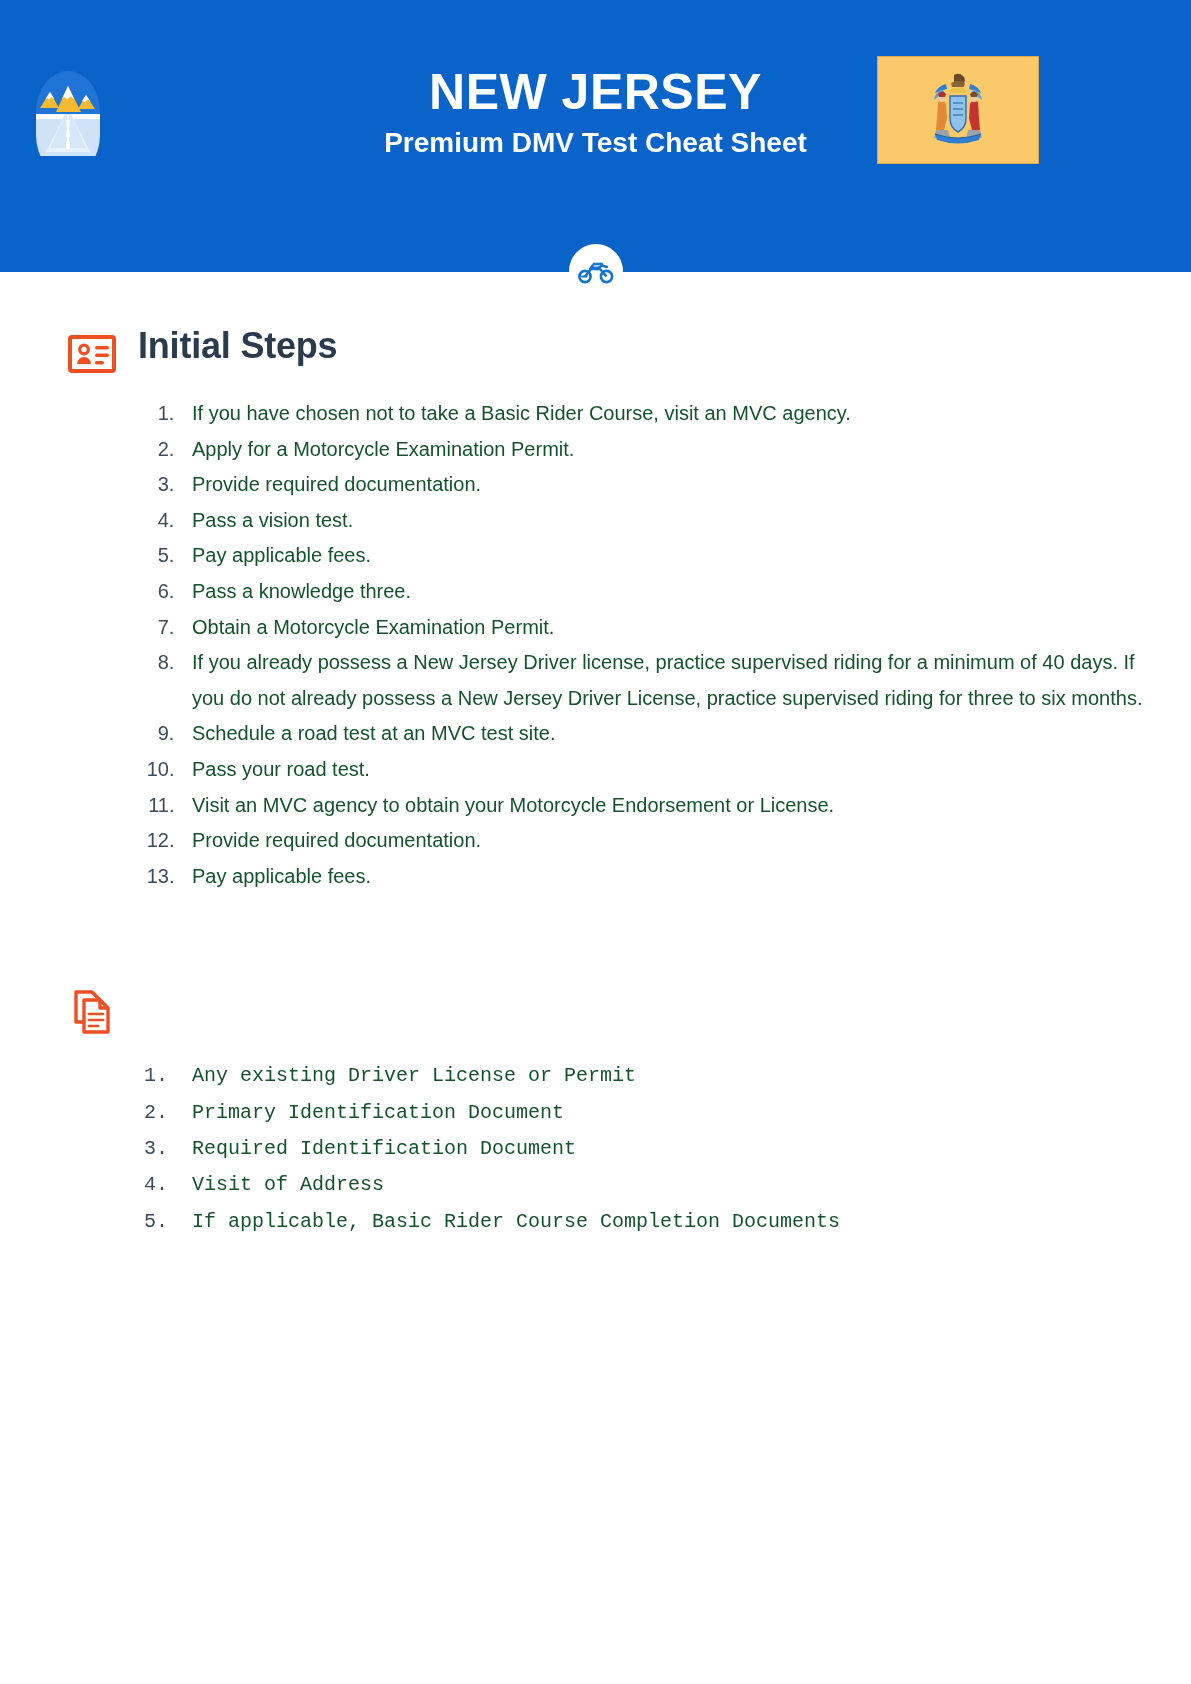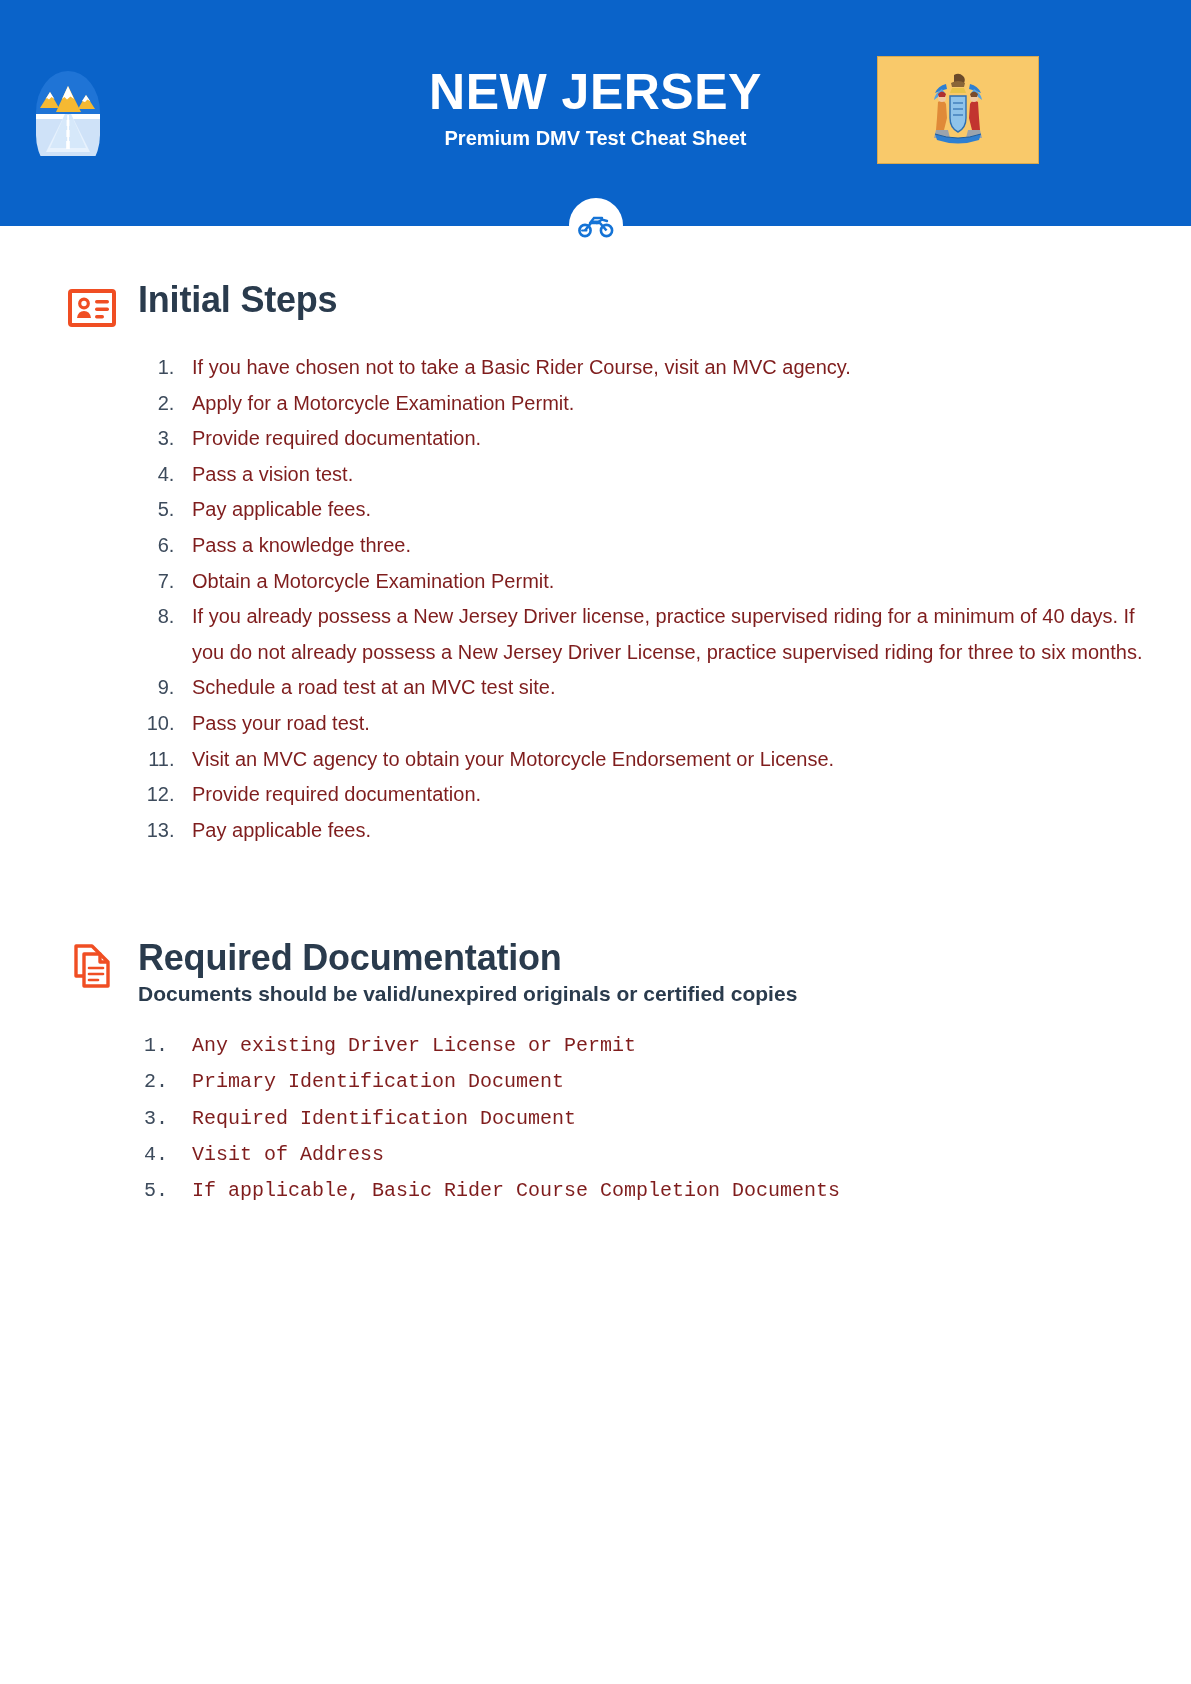--- a/index.html
+++ b/index.html
@@ -16,21 +16,21 @@
     width: 1191px;
     height: 1684px;
     background: #ffffff;
     overflow: hidden;
   }
 
   
   .header {
     position: relative;
     width: 1191px;
-    height: 226px;
+    height: 272px;
     background: #0a63c9;
   }
 
   .logo-wrap {
     position: absolute;
     left: 32px;
     top: 68px;
     width: 72px;
     height: 88px;
   }
@@ -52,21 +52,21 @@
   .state-title {
     font-size: 50px;
     font-weight: bold;
     color: #ffffff;
     letter-spacing: 0.5px;
     line-height: 1.05;
     text-align: center;
   }
 
   .subtitle {
-    font-size: 20px;
+    font-size: 28px;
     font-weight: bold;
     color: #ffffff;
     margin-top: 8px;
     text-align: center;
   }
 
   .flag {
     position: absolute;
     right: 152px;
     top: 56px;
@@ -150,21 +150,21 @@
   }
 
   ol.steps {
     margin-top: 18px;
     padding-left: 120px;
     list-style-position: outside;
   }
 
   ol.steps li {
     font-size: 20px;
-    color: #7f1d1d;
+    color: #14532d;
     line-height: 1.78;
     padding-left: 12px;
     margin-bottom: 0;
   }
 
   ol.steps.docs-list { margin-top: 22px; }
   ol.steps.docs-list li { line-height: 1.82; font-family: Liberation Mono, monospace; }
 
   ol.steps li::marker {
     color: #3d4b5c;
@@ -294,24 +294,20 @@
             <path d="M6 3 h16 l8 8 v22 h-24 z" fill="none" stroke="#f04e23" stroke-width="3.4" stroke-linejoin="round"></path>
             <path d="M14 11 h16 l8 8 v24 h-24 z" fill="#ffffff" stroke="#f04e23" stroke-width="3.4" stroke-linejoin="round"></path>
             <path d="M30 11 v8 h8" fill="none" stroke="#f04e23" stroke-width="3.4" stroke-linejoin="round"></path>
             <g stroke="#f04e23" stroke-width="2.6" stroke-linecap="round">
               <path d="M19 25 h14"></path>
               <path d="M19 31 h14"></path>
               <path d="M19 37 h9"></path>
             </g>
           </svg>
         </div>
-        <div class="section-titles">
-          <div class="section-title">Required Documentation</div>
-          <div class="section-sub">Documents should be valid/unexpired originals or certified copies</div>
-        </div>
       </div>
       <ol class="steps docs-list">
         <li>Any existing Driver License or Permit</li>
         <li>Primary Identification Document</li>
         <li>Required Identification Document</li>
         <li>Visit of Address</li>
         <li>If applicable, Basic Rider Course Completion Documents</li>
       </ol>
     </div>
 

